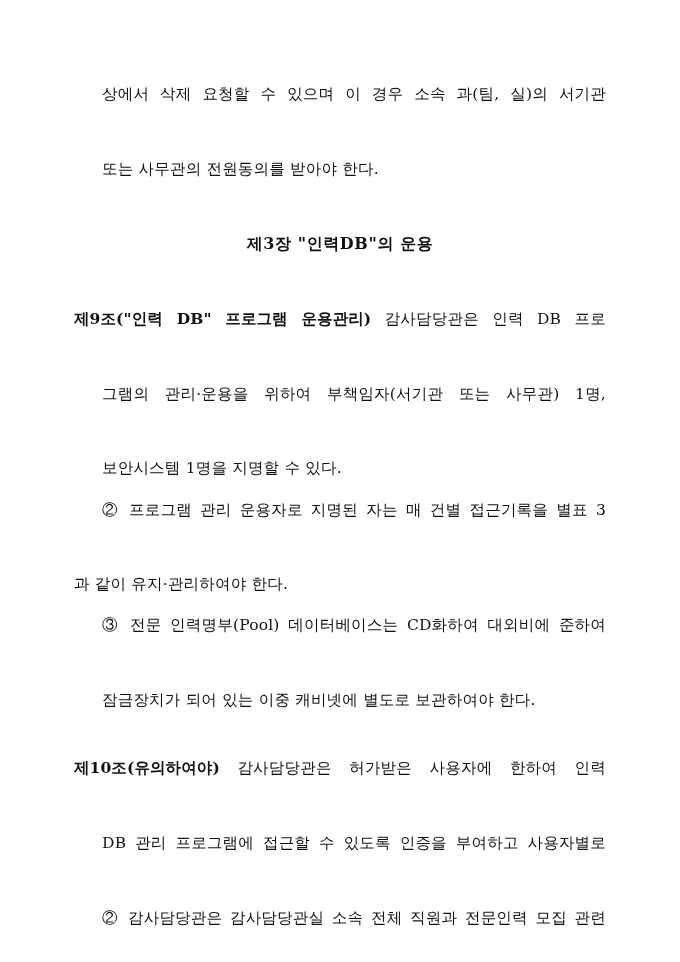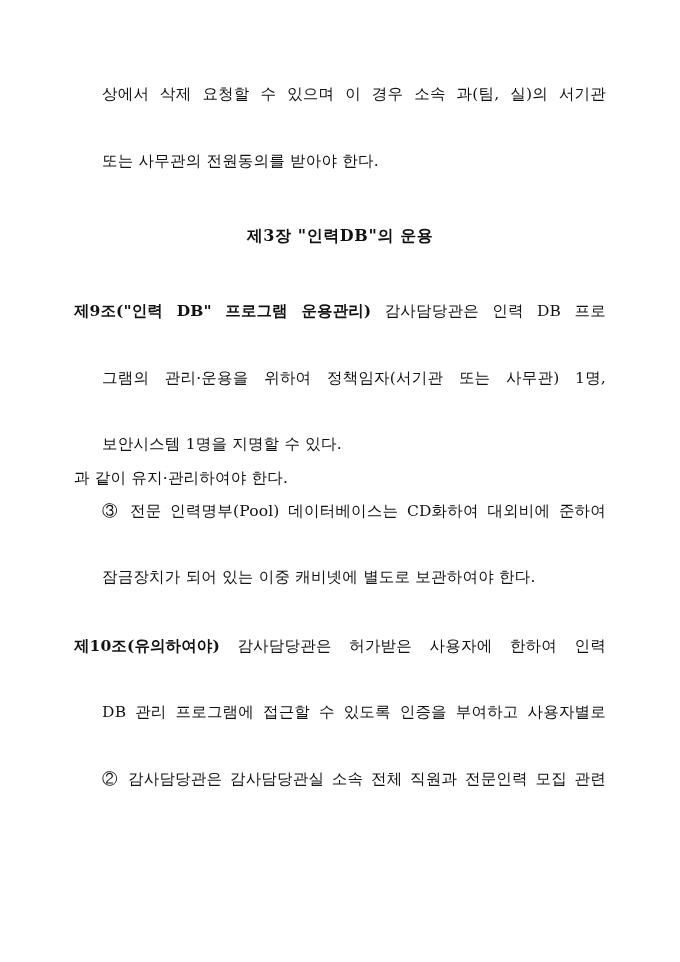--- a/index.html
+++ b/index.html
@@ -26,21 +26,21 @@
   .para {
     font-size: 15.5px;
     line-height: 2.15;
     text-align: justify;
     text-justify: inter-character;
     letter-spacing: 0.2px;
     margin: 0;
     word-break: keep-all;
   }
   .para + .para {
-    margin-top: 0;
+    margin-top: 8px;
   }
   .indent-hang {
     padding-left: 0;
     text-indent: 0;
   }
   .body-indent {
     padding-left: 28px;
   }
   .chapter-title {
     text-align: center;
@@ -80,23 +80,24 @@
   </div>
 
   <div class="spacer-xl"></div>
 
   <h2 class="chapter-title">제3장 "인력DB"의 운용</h2>
 
   <div class="spacer-xl"></div>
 
   <div>
     <p class="para j indent-hang"><span class="article-label">제9조("인력 DB" 프로그램 운용관리)</span> <span>감사담당관은 인력 DB 프로</span></p>
-    <p class="para j body-indent">그램의 관리·운용을 위하여 정책임자(서기관 또는 사무관) 1명,</p>
+    <p class="para j body-indent">그램의 관리·운용을 위하여 부책임자(서기관 또는 사무관) 1명,</p>
     <p class="para j last body-indent">보안시스템 1명을 지명할 수 있다.</p>
 
+    <p class="para j body-indent">② 프로그램 관리 운용자로 지명된 자는 매 건별 접근기록을 별표 3</p>
     <p class="para j last">과 같이 유지·관리하여야 한다.</p>
 
     <p class="para j body-indent">③ 전문 인력명부(Pool) 데이터베이스는 CD화하여 대외비에 준하여</p>
     <p class="para j last body-indent">잠금장치가 되어 있는 이중 캐비넷에 별도로 보관하여야 한다.</p>
   </div>
 
   <div class="spacer-l"></div>
 
   <div>
     <p class="para j indent-hang"><span class="article-label">제10조(유의하여야)</span> <span>감사담당관은 허가받은 사용자에 한하여 인력</span></p>

